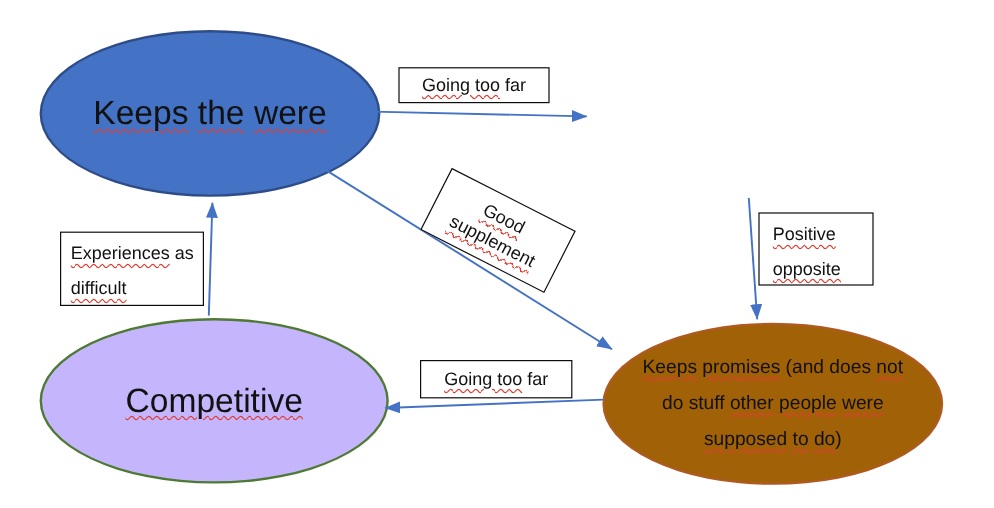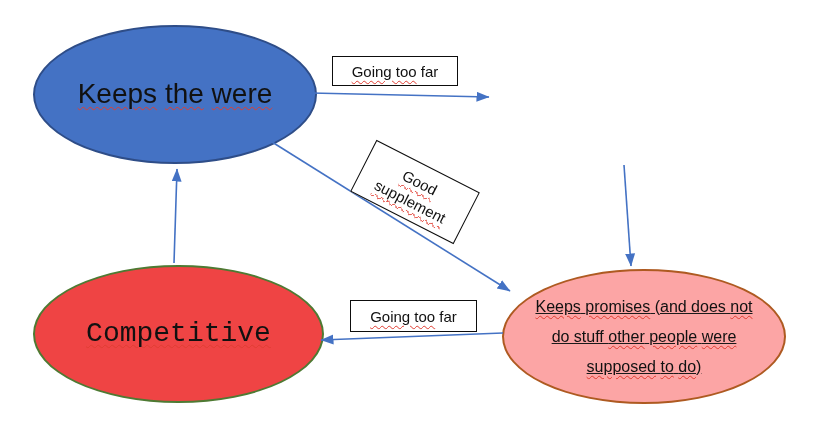--- a/index.html
+++ b/index.html
@@ -7,22 +7,22 @@
     position:relative;width:828px;height:423px;background:#fff;overflow:hidden;
     font-family:"Liberation Sans",sans-serif;color:#1a1a1a;
   }
   .arrows{position:absolute;left:0;top:0;z-index:2;}
   .node{
     position:absolute;z-index:1;border-radius:50%;
     display:flex;align-items:center;justify-content:center;text-align:center;
   }
   .node-blue  {left:33px; top:25px;  width:280px;height:135px;background:#4472C4;border:2.2px solid #2E4D88;}
   .node-yellow{left:497px;top:32px;  width:280px;height:131px;background:#FFC000;border:2.2px solid #BF9000;}
-  .node-green {left:33px; top:265px; width:287px;height:134px;background:#ef4444;border:2.2px solid #4E7A33;font-family:Liberation Mono, monospace;}
-  .node-orange{left:502px;top:269px; width:280px;height:131px;background:#fca5a5;border:2.2px solid #AE5A21;text-decoration:underline;}
+  .node-green {left:33px; top:265px; width:287px;height:134px;background:#c4b5fd;border:2.2px solid #4E7A33;}
+  .node-orange{left:502px;top:269px; width:280px;height:131px;background:#a16207;border:2.2px solid #AE5A21;}
   .big-label{font-size:28px;line-height:1.15;color:#111;}
   .para-label{font-size:16px;line-height:30px;max-width:236px;color:#111;}
   .labelbox{
     position:absolute;z-index:3;background:#fff;border:1.5px solid #0d0d0d;
     font-size:15px;color:#111;box-sizing:border-box;
   }
   .box-center{display:flex;align-items:center;justify-content:center;text-align:center;}
   .box-going-top   {left:332px;top:56px; width:126px;height:30px;}
   .box-good        {left:357px;top:163px;width:116px;height:58px;transform:rotate(27deg);line-height:21px;}
   .box-good .inner{display:inline-block;max-width:86px;}
@@ -69,19 +69,25 @@
   </div>
 
   <div class="labelbox box-going-top box-center">
     <span><span class="wavy">Going too</span><span> far</span></span>
   </div>
 
   <div class="labelbox box-good box-center">
     <span class="inner"><span class="wavy">Good</span><span> </span><span class="wavy">supplement</span></span>
   </div>
 
+  <div class="labelbox box-experiences">
+    <span><span class="wavy">Experiences</span><span> as </span><span class="wavy">difficult</span></span>
+  </div>
 
+  <div class="labelbox box-positive">
+    <span><span class="wavy">Positive</span><span> </span><span class="wavy">opposite</span></span>
+  </div>
 
   <div class="labelbox box-going-bottom box-center">
     <span><span class="wavy">Going too</span><span> far</span></span>
   </div>
 
 </div>
 
 </body></html>

